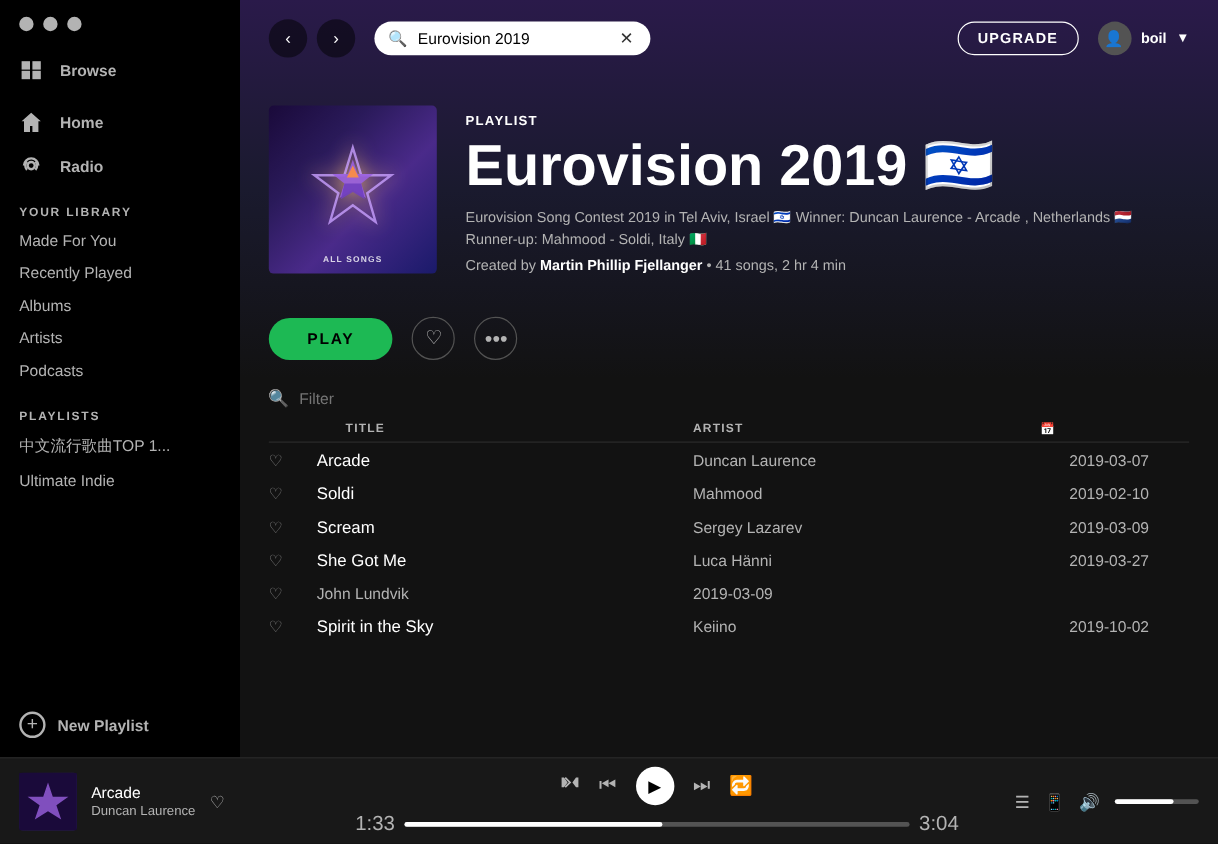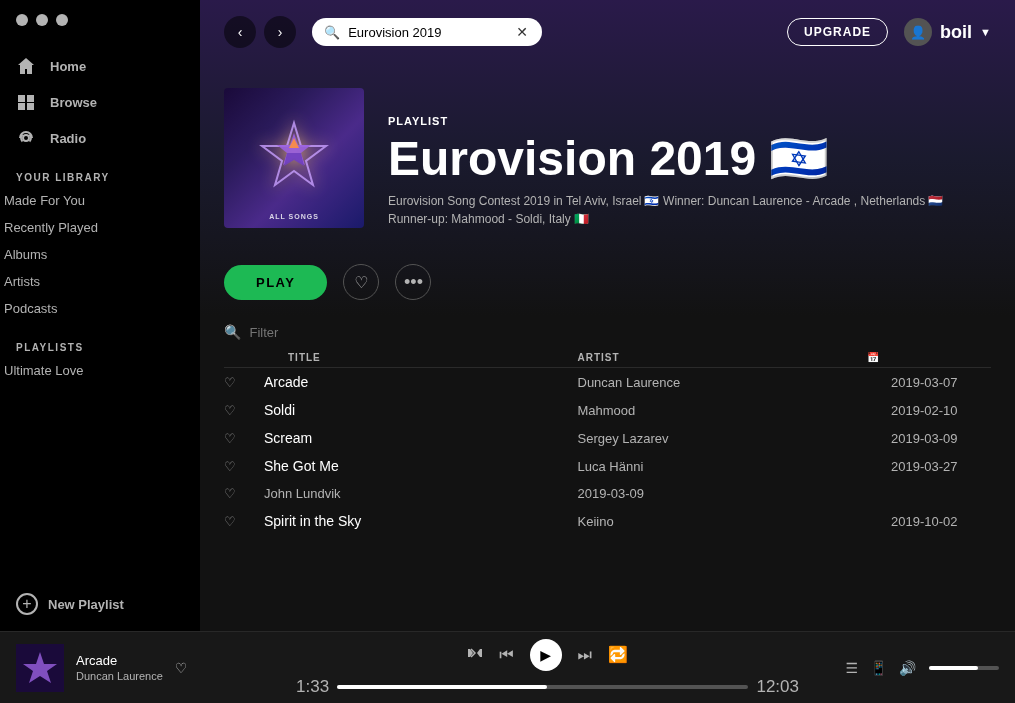--- a/index.html
+++ b/index.html
@@ -65,21 +65,21 @@
       font-size: 10px;
       font-weight: 700;
       letter-spacing: 1.5px;
       text-transform: uppercase;
       padding: 16px 16px 4px;
     }
 
     .sidebar-item {
       display: flex;
       align-items: flex-start;
-      padding: 6px 4px;
+      padding: 6px 16px;
       color: #b3b3b3;
       font-size: 13px;
       font-weight: 500;
       cursor: pointer;
     }
 
     .playlists-section-title {
       color: #b3b3b3;
       font-size: 10px;
       font-weight: 700;
@@ -184,21 +184,21 @@
       cursor: pointer;
     }
     .user-avatar {
       width: 28px; height: 28px;
       border-radius: 50%;
       background: #535353;
       display: flex; align-items: center; justify-content: center;
       font-size: 13px;
     }
     .user-name {
-      font-size: 18px;
+      font-size: 12px;
       font-weight: 600;
     }
     .chevron-down {
       font-size: 11px;
       color: #fff;
     }
 
     
     .playlist-header {
       display: flex;
@@ -485,39 +485,39 @@
 <body>
 
 <div class="sidebar">
 
   <div class="titlebar">
     <div class="titlebar-dot"></div>
     <div class="titlebar-dot"></div>
     <div class="titlebar-dot"></div>
   </div>
 
-  <div class="nav-item" style="margin-top: 8px;">
-    <span class="nav-icon">
-      <svg width="20" height="20" viewBox="0 0 20 20" fill="currentColor">
-          <path d="M10 2L2 9h2v9h5v-5h2v5h5V9h2L10 2z"></path>
-        </svg>
-    </span>
-    <span>Home</span>
-  </div>
   <div class="nav-item">
     <span class="nav-icon">
       <svg width="20" height="20" viewBox="0 0 20 20" fill="currentColor">
           <rect x="2" y="3" width="7" height="7"></rect>
           <rect x="11" y="3" width="7" height="7"></rect>
           <rect x="2" y="11" width="7" height="7"></rect>
           <rect x="11" y="11" width="7" height="7"></rect>
         </svg>
     </span>
     <span>Browse</span>
   </div>
+  <div class="nav-item" style="margin-top: 8px;">
+    <span class="nav-icon">
+      <svg width="20" height="20" viewBox="0 0 20 20" fill="currentColor">
+          <path d="M10 2L2 9h2v9h5v-5h2v5h5V9h2L10 2z"></path>
+        </svg>
+    </span>
+    <span>Home</span>
+  </div>
   <div class="nav-item">
     <span class="nav-icon">
       <svg width="20" height="20" viewBox="0 0 20 20" fill="none" stroke="currentColor" stroke-width="2">
           <circle cx="10" cy="10" r="3"></circle>
           <path d="M4 10a6 6 0 0 1 6-6M10 4a6 6 0 0 1 6 6M6.5 13.5a5 5 0 0 1 0-7M13.5 6.5a5 5 0 0 1 0 7"></path>
         </svg>
     </span>
     <span>Radio</span>
   </div>
 
@@ -537,21 +537,24 @@
     <span>Artists</span>
   </div>
   <div class="sidebar-item">
     <span>Podcasts</span>
   </div>
 
   <div class="playlists-section-title">
     <span>PLAYLISTS</span>
   </div>
   <div class="sidebar-item">
-    <span>Ultimate Love</span>
+    <span>中文流行歌曲TOP 1...</span>
+  </div>
+  <div class="sidebar-item">
+    <span>Ultimate Indie</span>
   </div>
 
   <div class="new-playlist-btn">
     <div class="plus-circle">+</div>
     <span>New Playlist</span>
   </div>
 </div>
 
 <div style="position: absolute; left: 200px; top: 0; right: 0; bottom: 72px; background: linear-gradient(180deg, #2a1a4a 0%, #1a1a2e 25%, #121212 50%); overflow-y: auto;">
 
@@ -585,20 +588,21 @@
 
         <path d="M35 30 L45 30 L40 20 Z" fill="#ff9040" opacity="0.9"></path>
         <path d="M33 35 L47 35 L50 48 L40 42 L30 48 Z" fill="#7040c0" opacity="0.9"></path>
       </svg>
       <div class="cover-label">ALL SONGS</div>
     </div>
     <div class="playlist-info">
       <div class="playlist-type">PLAYLIST</div>
       <div class="playlist-title">Eurovision 2019 🇮🇱</div>
       <div class="playlist-desc">Eurovision Song Contest 2019 in Tel Aviv, Israel 🇮🇱 Winner: Duncan Laurence - Arcade , Netherlands 🇳🇱 Runner-up: Mahmood - Soldi, Italy 🇮🇹</div>
+      <div class="playlist-meta"><span>Created by </span><span style="color:#fff;font-weight:600;">Martin Phillip Fjellanger</span><span> • 41 songs, 2 hr 4 min</span></div>
     </div>
   </div>
 
   <div class="controls-row">
     <button class="play-btn">PLAY</button>
     <button class="heart-btn">♡</button>
     <button class="more-btn">•••</button>
   </div>
 
   <div class="filter-row">
@@ -693,21 +697,21 @@
       <button class="ctrl-btn">⏮</button>
       <button class="ctrl-btn play-pause">▶</button>
       <button class="ctrl-btn">⏭</button>
       <button class="ctrl-btn">🔁</button>
     </div>
     <div class="progress-bar-wrap">
       <span class="time-label">1:33</span>
       <div class="progress-track">
         <div class="progress-fill" id="progress-fill" style="width: 51%;"></div>
       </div>
-      <span class="time-label">12:03</span>
+      <span class="time-label">3:04</span>
     </div>
   </div>
 
   <div class="player-right">
     <button class="player-right-btn">☰</button>
     <button class="player-right-btn">📱</button>
     <button class="player-right-btn">🔊</button>
     <div class="volume-track">
       <div class="volume-fill" id="volume-fill" style="width: 70%;"></div>
     </div>

